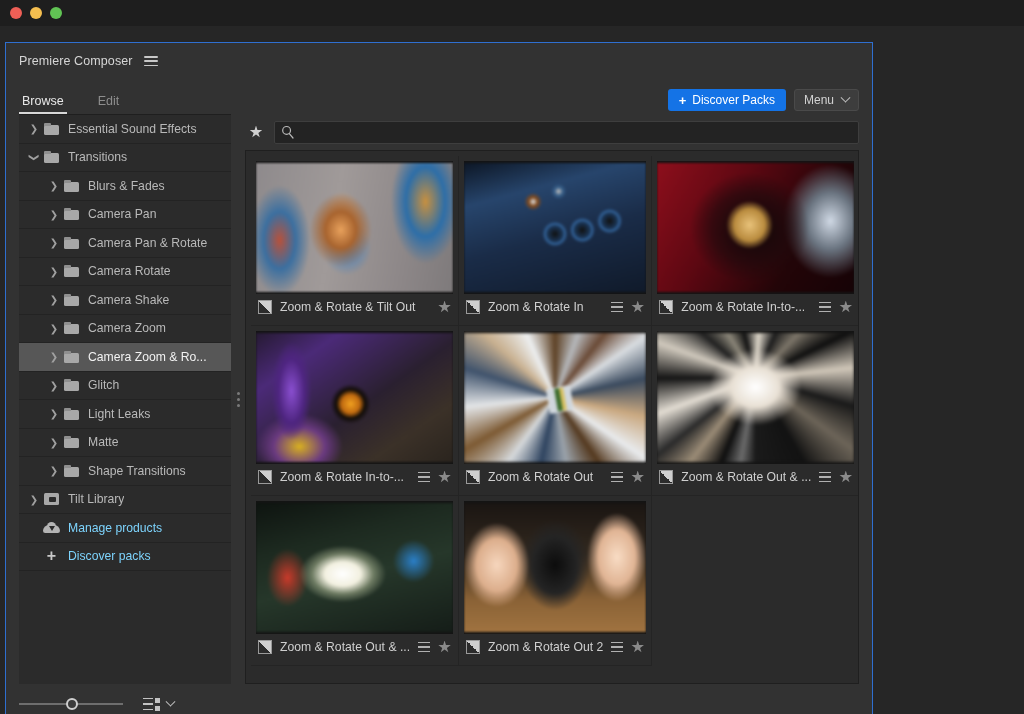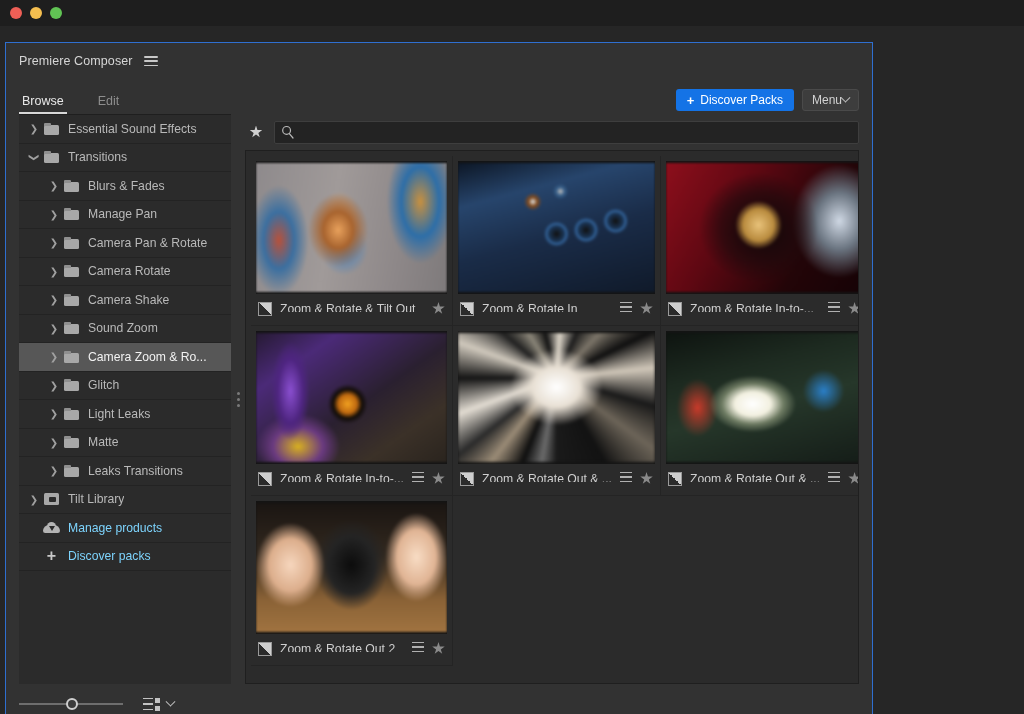--- a/index.html
+++ b/index.html
@@ -93,21 +93,21 @@
     cursor: pointer;
     font-family: "Liberation Sans", sans-serif;
   }
   #discover-packs-button .plus { font-size: 13px; font-weight: bold; line-height: 1; }
   #menu-button {
     background: #3d3d3d;
     color: #d2d2d2;
     font-size: 12px;
     height: 22px;
     border-radius: 3px;
-    display: flex; align-items: center; 
+    display: flex; align-items: center; gap: 8px;
     padding: 0 9px;
     border: 1px solid #4a4a4a;
     cursor: pointer;
     font-family: "Liberation Sans", sans-serif;
   }
   .chev-d {
     width: 7px; height: 7px;
     border-right: 1.4px solid #bfbfbf;
     border-bottom: 1.4px solid #bfbfbf;
     transform: rotate(45deg) translate(-2px,-2px);
@@ -286,24 +286,24 @@
     width: 100%; height: 133px;
     background: #141414;
     position: relative;
     overflow: hidden;
     cursor: pointer;
   }
   .thumb .art {
     position: absolute; inset: 2px 0;
   }
   .cap {
-    display: flex; 
+    display: flex; align-items: center;
     height: 26px;
     gap: 8px;
-    padding: 8px 2px;
+    padding: 0 2px;
   }
   .cap-icon {
     width: 14px; height: 14px; flex-shrink: 0;
     background: #cfcfcf;
     border: 1px solid #9a9a9a;
     position: relative;
   }
   .cap-icon::after {
     content: ""; position: absolute; inset: 0;
     background: linear-gradient(45deg, #2b2b2b 0 50%, transparent 50% 100%);
@@ -498,41 +498,41 @@
             <span class="tree-label">Transitions</span>
           </div>
           <div class="tree-item depth1">
             <span class="arrow">❯</span>
             <span class="folder-icon"></span>
             <span class="tree-label">Blurs &amp; Fades</span>
           </div>
           <div class="tree-item depth1">
             <span class="arrow">❯</span>
             <span class="folder-icon"></span>
-            <span class="tree-label">Manage Pan</span>
+            <span class="tree-label">Camera Pan</span>
           </div>
           <div class="tree-item depth1">
             <span class="arrow">❯</span>
             <span class="folder-icon"></span>
             <span class="tree-label">Camera Pan &amp; Rotate</span>
           </div>
           <div class="tree-item depth1">
             <span class="arrow">❯</span>
             <span class="folder-icon"></span>
             <span class="tree-label">Camera Rotate</span>
           </div>
           <div class="tree-item depth1">
             <span class="arrow">❯</span>
             <span class="folder-icon"></span>
             <span class="tree-label">Camera Shake</span>
           </div>
           <div class="tree-item depth1">
             <span class="arrow">❯</span>
             <span class="folder-icon"></span>
-            <span class="tree-label">Sound Zoom</span>
+            <span class="tree-label">Camera Zoom</span>
           </div>
           <div class="tree-item depth1 selected">
             <span class="arrow">❯</span>
             <span class="folder-icon"></span>
             <span class="tree-label">Camera Zoom &amp; Ro...</span>
           </div>
           <div class="tree-item depth1">
             <span class="arrow">❯</span>
             <span class="folder-icon"></span>
             <span class="tree-label">Glitch</span>
@@ -543,21 +543,21 @@
             <span class="tree-label">Light Leaks</span>
           </div>
           <div class="tree-item depth1">
             <span class="arrow">❯</span>
             <span class="folder-icon"></span>
             <span class="tree-label">Matte</span>
           </div>
           <div class="tree-item depth1">
             <span class="arrow">❯</span>
             <span class="folder-icon"></span>
-            <span class="tree-label">Leaks Transitions</span>
+            <span class="tree-label">Shape Transitions</span>
           </div>
           <div class="tree-item depth0">
             <span class="arrow">❯</span>
             <span class="lib-icon"></span>
             <span class="tree-label">Tilt Library</span>
           </div>
           <div class="tree-item depth0 link">
             <span class="arrow"></span>
             <span class="cloud-icon">
               <i class="cloud-arrow"></i>
@@ -636,20 +636,35 @@
                   <span class="star cap-star dim"></span>
                 </div>
               </div>
               <div class="cell">
                 <div class="thumb">
                   <div class="art art-e"></div>
                 </div>
                 <div class="cap">
                   <span class="cap-icon"></span>
                   <span class="cap-label">Zoom &amp; Rotate In-to-...</span>
+                  <span class="ham">
+                    <i></i>
+                    <i></i>
+                    <i></i>
+                  </span>
+                  <span class="star cap-star dim"></span>
+                </div>
+              </div>
+              <div class="cell">
+                <div class="thumb">
+                  <div class="art art-f"></div>
+                </div>
+                <div class="cap">
+                  <span class="cap-icon"></span>
+                  <span class="cap-label">Zoom &amp; Rotate Out</span>
                   <span class="ham">
                     <i></i>
                     <i></i>
                     <i></i>
                   </span>
                   <span class="star cap-star dim"></span>
                 </div>
               </div>
               <div class="cell">
                 <div class="thumb">

